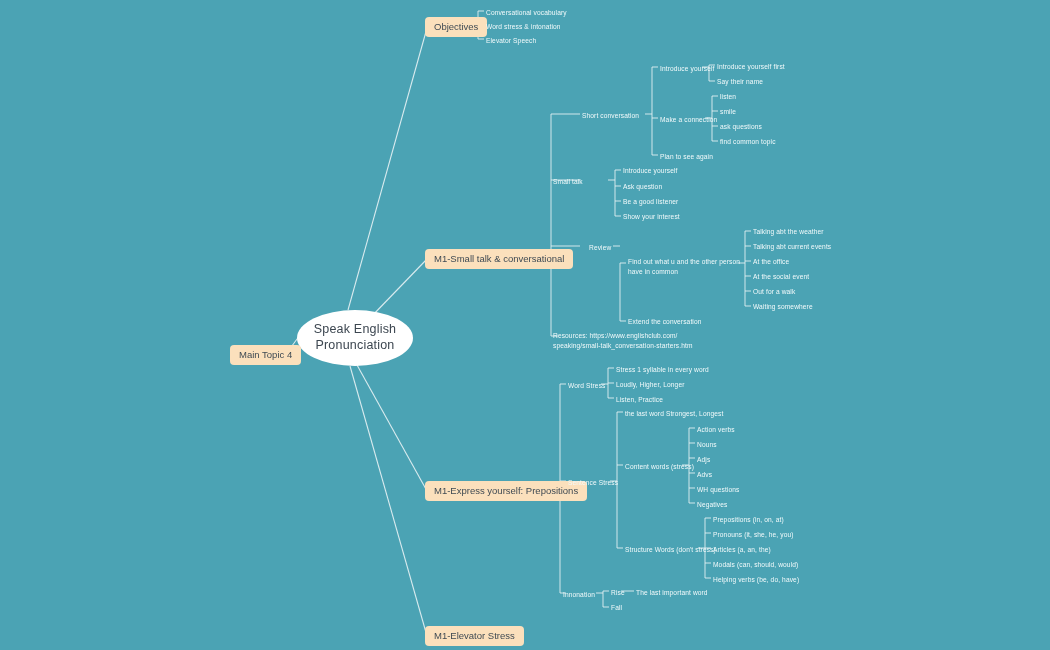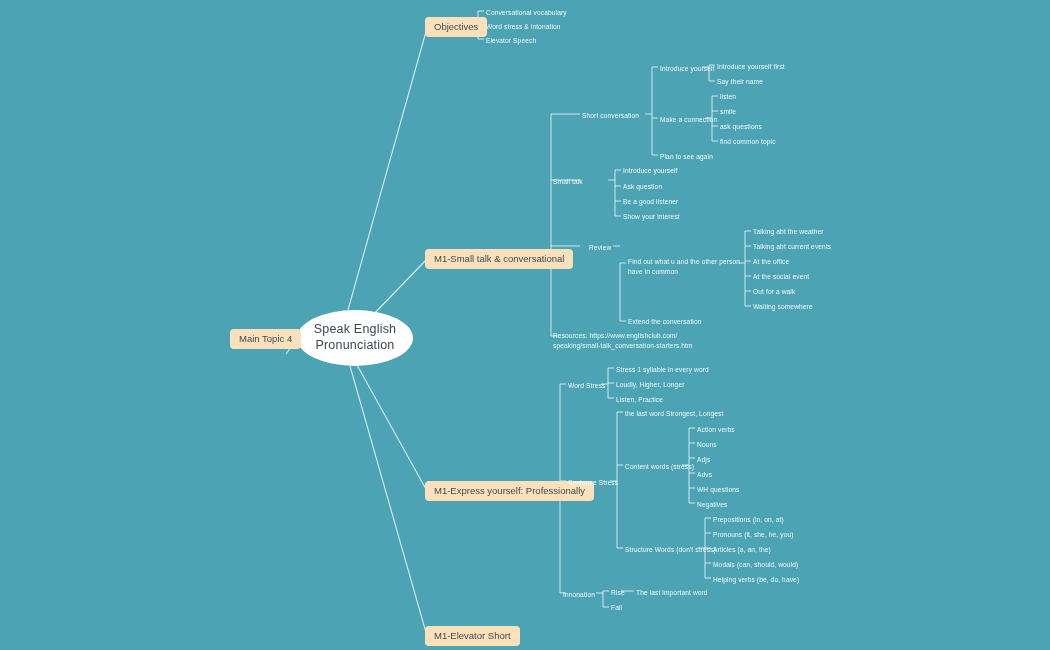--- a/index.html
+++ b/index.html
@@ -151,25 +151,25 @@
     <path d="M621 591 H634"></path>
   </svg>
 
   <div class="node central">
     <span>
       <span>Speak English</span>
       <span>Pronunciation</span>
     </span>
   </div>
 
-  <div class="node topic" style="left:230px;top:329px;">Main Topic 4</div>
+  <div class="node topic" style="left:230px;top:345px;">Main Topic 4</div>
   <div class="node topic" style="left:425px;top:17px;">Objectives</div>
   <div class="node topic" style="left:425px;top:249px;text-align:center;">M1-Small talk &amp; conversational</div>
-  <div class="node topic" style="left:425px;top:481px;">M1-Express yourself: Professionally</div>
-  <div class="node topic" style="left:425px;top:626px;">M1-Elevator Short</div>
+  <div class="node topic" style="left:425px;top:481px;">M1-Express yourself: Prepositions</div>
+  <div class="node topic" style="left:425px;top:626px;">M1-Elevator Stress</div>
 
   <div class="leaf" style="left:486px;top:8px;">Conversational vocabulary</div>
   <div class="leaf" style="left:486px;top:22px;">Word stress &amp; intonation</div>
   <div class="leaf" style="left:486px;top:36px;">Elevator Speech</div>
 
   <div class="leaf" style="left:582px;top:111px;">Short conversation</div>
   <div class="leaf" style="left:660px;top:64px;">Introduce yourself</div>
   <div class="leaf" style="left:717px;top:62px;">Introduce yourself first</div>
   <div class="leaf" style="left:717px;top:77px;">Say their name</div>
 

